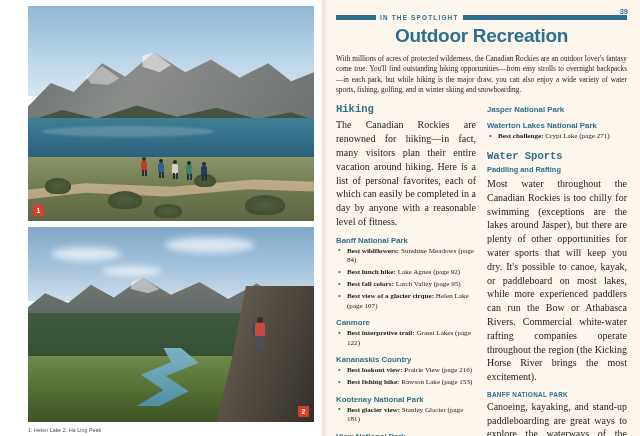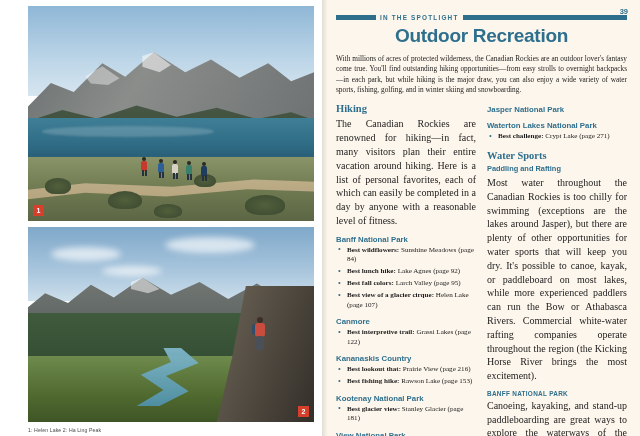--- a/index.html
+++ b/index.html
@@ -204,21 +204,21 @@
   }
   .intro {
     font-size:7.3px; line-height:1.42; color:#1c1c1c;
     text-align:justify; margin-bottom:8px;
   }
   .cols {
     display:flex; gap:11px;
   }
   .col { width: 140px; }
   h3.sec {
-    font-family:Liberation Serif, serif;
+    font-family:Liberation Mono, monospace;
     font-size:10.5px; font-weight:bold; color:#2e6f8e;
     margin: 0 0 3px 0;
   }
   h4.park {
     font-family:"Liberation Sans", sans-serif;
     font-size:7.8px; font-weight:bold; color:#2e6f8e;
     margin: 7px 0 2px 0;
   }
   h4.park.first { margin-top: 2px; }
   h5.sub {
@@ -360,21 +360,21 @@
           <li><b>Best view of a glacier cirque:</b> <span>Helen Lake (page 107)</span></li>
         </ul>
 
         <h4 class="park">Canmore</h4>
         <ul class="bul">
           <li><b>Best interpretive trail:</b> <span>Grassi Lakes (page 122)</span></li>
         </ul>
 
         <h4 class="park">Kananaskis Country</h4>
         <ul class="bul">
-          <li><b>Best lookout that:</b> <span>Prairie View (page 216)</span></li>
+          <li><b>Best lookout view:</b> <span>Prairie View (page 216)</span></li>
           <li><b>Best fishing hike:</b> <span>Rawson Lake (page 153)</span></li>
         </ul>
 
         <h4 class="park">Kootenay National Park</h4>
         <ul class="bul">
           <li><b>Best glacier view:</b> <span>Stanley Glacier (page 181)</span></li>
         </ul>
 
         <h4 class="park">View National Park</h4>
         <ul class="bul">

